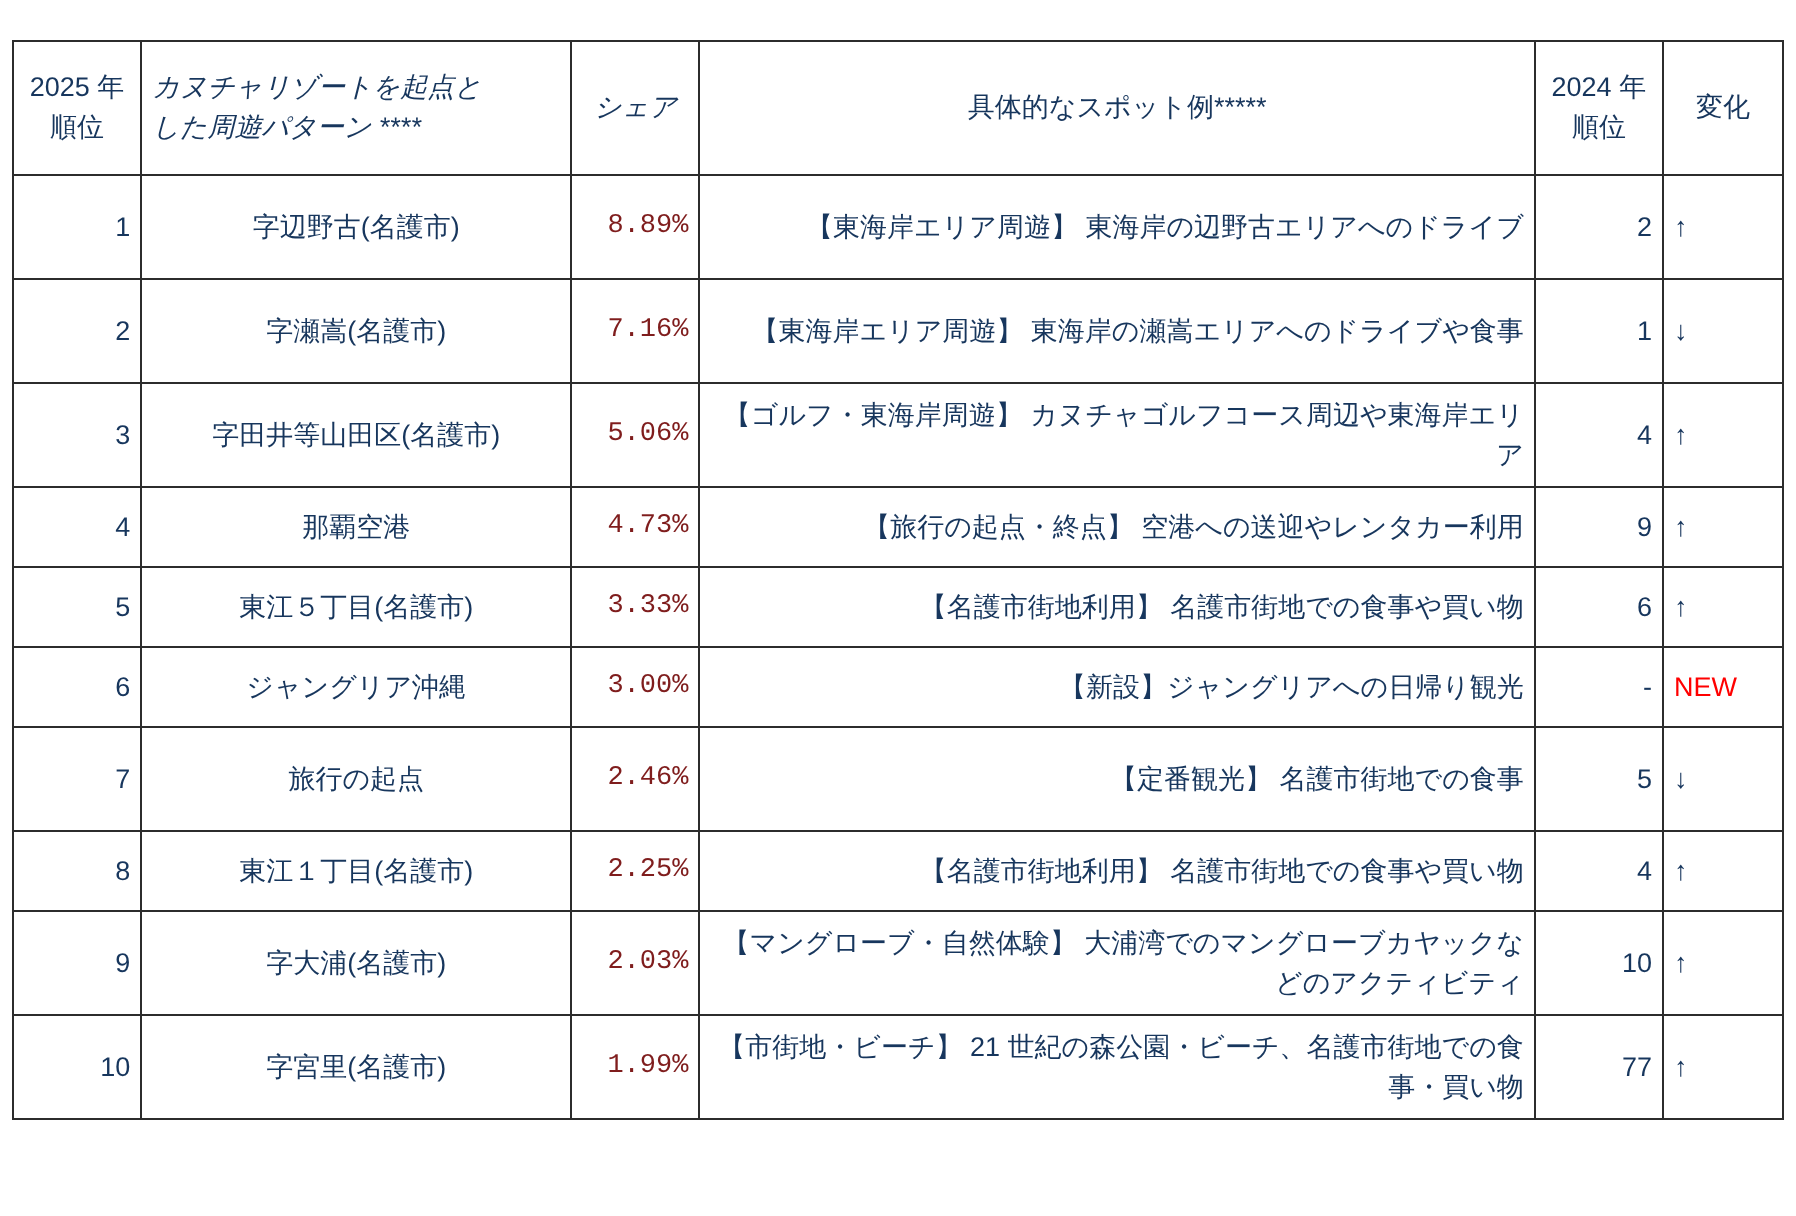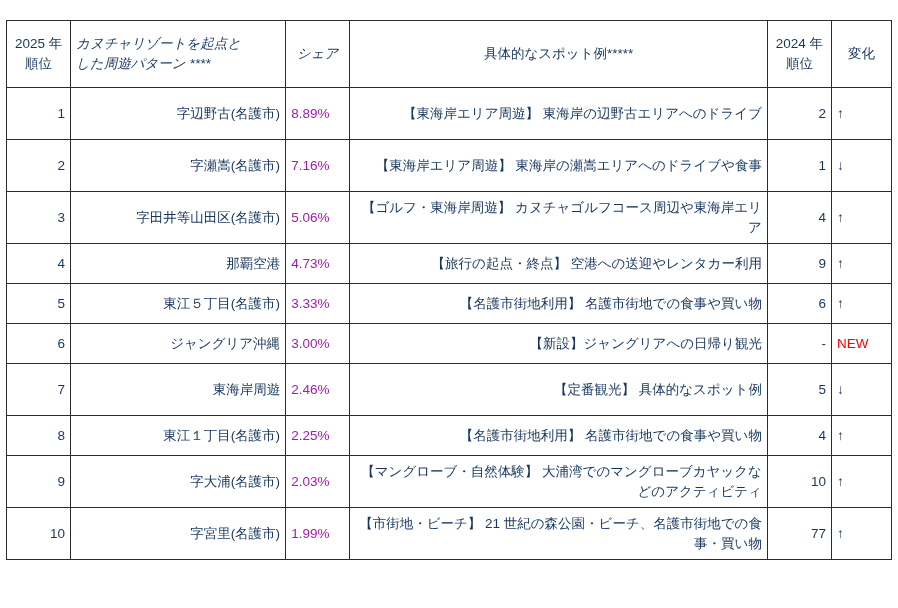--- a/index.html
+++ b/index.html
@@ -56,27 +56,28 @@
   thead th .hdr-line { display: block; }
   thead th.col-pattern .hdr-line { text-align: left; font-style: italic; }
 
   
   td.rank2025 {
     text-align: right;
     color: #17365d;
     white-space: nowrap;
   }
   td.pattern {
-    text-align: right;
+    text-align: center;
     color: #17365d;
   }
   td.share {
-    text-align: left;
-    color: #a21caf;
-    white-space: nowrap;
+    text-align: right;
+    color: #7f1d1d;
+    white-space: nowrap;
+    font-family: Liberation Mono, monospace;
   }
   td.spots {
     text-align: right;
     color: #17365d;
   }
   td.rank2024 {
     text-align: right;
     color: #17365d;
     white-space: nowrap;
   }
@@ -177,23 +178,23 @@
       <tr>
         <td class="rank2025">6</td>
         <td class="pattern">ジャングリア沖縄</td>
         <td class="share">3.00%</td>
         <td class="spots">【新設】ジャングリアへの日帰り観光</td>
         <td class="rank2024">-</td>
         <td class="change new-badge">NEW</td>
       </tr>
       <tr class="tall">
         <td class="rank2025">7</td>
-        <td class="pattern">東海岸周遊</td>
+        <td class="pattern">旅行の起点</td>
         <td class="share">2.46%</td>
-        <td class="spots">【定番観光】 具体的なスポット例</td>
+        <td class="spots">【定番観光】 名護市街地での食事</td>
         <td class="rank2024">5</td>
         <td class="change">↓</td>
       </tr>
       <tr>
         <td class="rank2025">8</td>
         <td class="pattern">東江１丁目(名護市)</td>
         <td class="share">2.25%</td>
         <td class="spots">【名護市街地利用】 名護市街地での食事や買い物</td>
         <td class="rank2024">4</td>
         <td class="change">↑</td>

